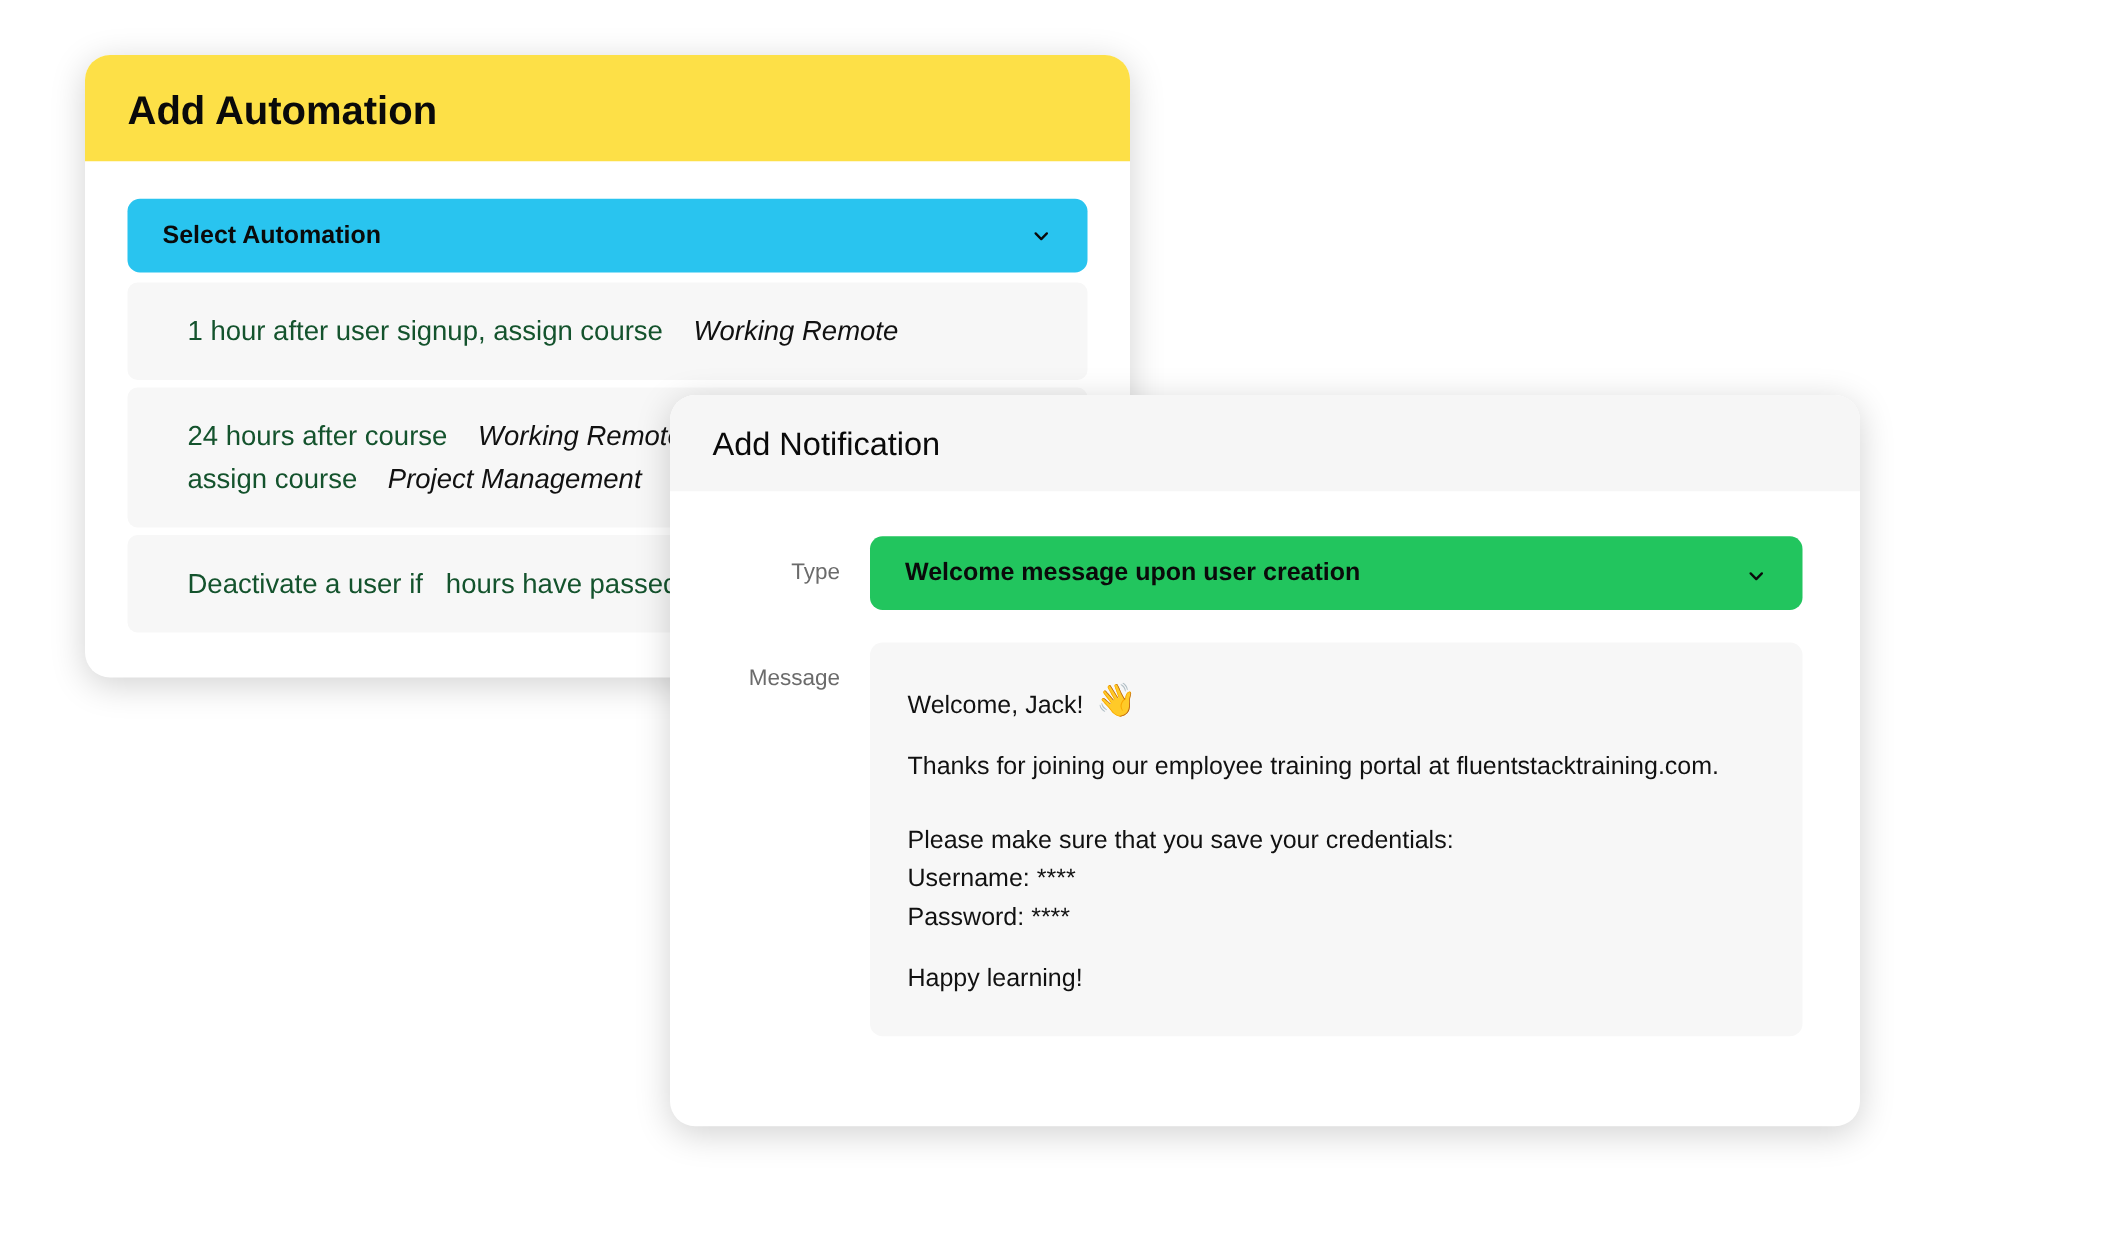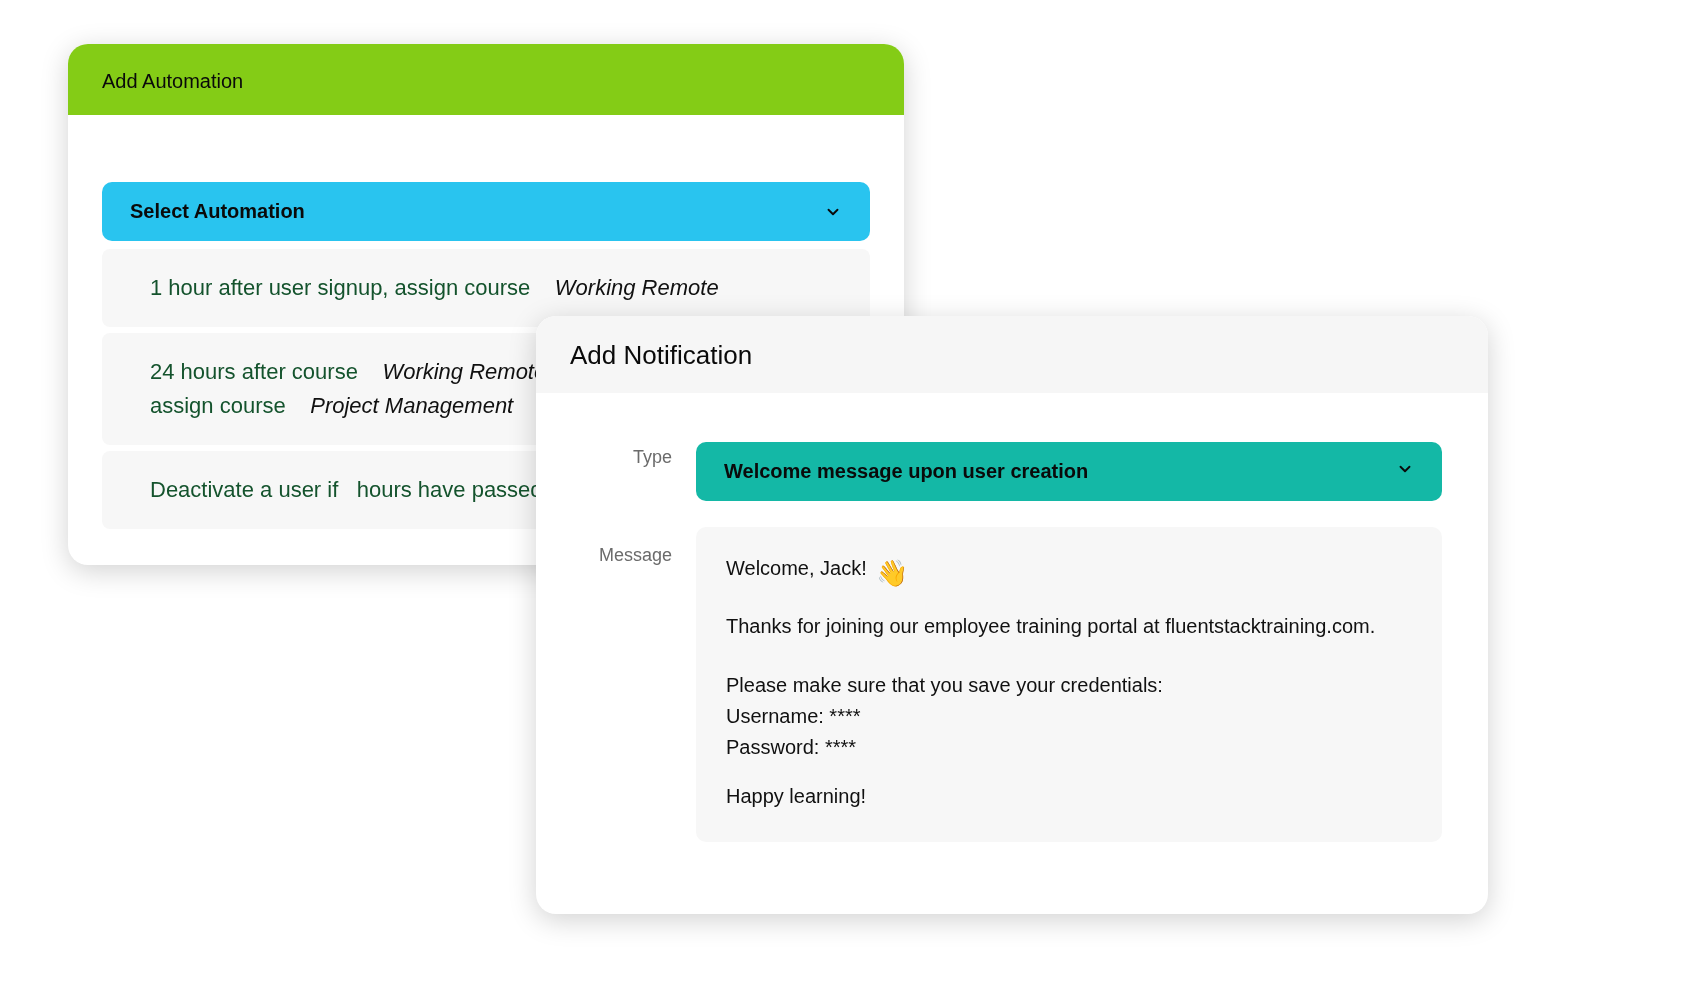--- a/index.html
+++ b/index.html
@@ -17,41 +17,40 @@
     position: absolute;
     left: 68px;
     top: 44px;
     width: 836px;
     background: #ffffff;
     border-radius: 20px;
     box-shadow: 0 6px 28px rgba(0,0,0,0.18);
     overflow: hidden;
   }
   .card-automation .header {
-    background: #84cc16;
+    background: #fde047;
     padding: 26px 34px 22px;
-    font-size: 20px;
-    font-weight: 400;
+    font-size: 32px;
+    font-weight: 700;
     color: #0a0a0a;
   }
   .card-automation .body {
     padding: 30px 34px 36px;
   }
   .select-bar {
     background: #29c4ef;
     color: #0a0a0a;
     border-radius: 10px;
     padding: 18px 28px;
     font-size: 20px;
     font-weight: 700;
     display: flex;
     align-items: center;
     justify-content: space-between;
     cursor: pointer;
-    margin-top: 37px;
   }
   .chev {
     width: 18px; height: 18px;
     display: inline-block;
   }
   .chev svg { width: 100%; height: 100%; }
 
   .auto-list { margin-top: 8px; }
   .auto-row {
     background: #f7f7f7;
@@ -95,41 +94,40 @@
     width: 114px;
     flex: 0 0 114px;
     text-align: right;
     padding-right: 24px;
     padding-top: 18px;
     font-size: 18px;
     color: #6b6b6b;
   }
   .form-control { flex: 1; }
   .type-select {
-    background: #14b8a6;
+    background: #22c55e;
     color: #0a0a0a;
     border-radius: 10px;
     padding: 18px 28px;
     font-size: 20px;
     font-weight: 700;
     display: flex;
-    align-items: flex-start;
+    align-items: flex-end;
     justify-content: space-between;
     cursor: pointer;
-    margin-top: 13px;
   }
   .msg-box {
     background: #f7f7f7;
     border-radius: 10px;
     padding: 26px 30px 30px;
     font-size: 20px;
     line-height: 1.55;
     color: #111;
   }
-  .msg-greet { display: flex; align-items: flex-start; gap: 10px; font-size: 20px; }
+  .msg-greet { display: flex; align-items: flex-end; gap: 10px; font-size: 20px; }
   .wave { font-size: 26px; }
   .msg-box p { margin-top: 18px; }
   .msg-box .creds { margin-top: 28px; }
   .msg-box .creds div { margin-top: 0; }
 </style>
 </head>
 <body>
 
 <div class="card-automation">
   <div class="header">Add Automation</div>

